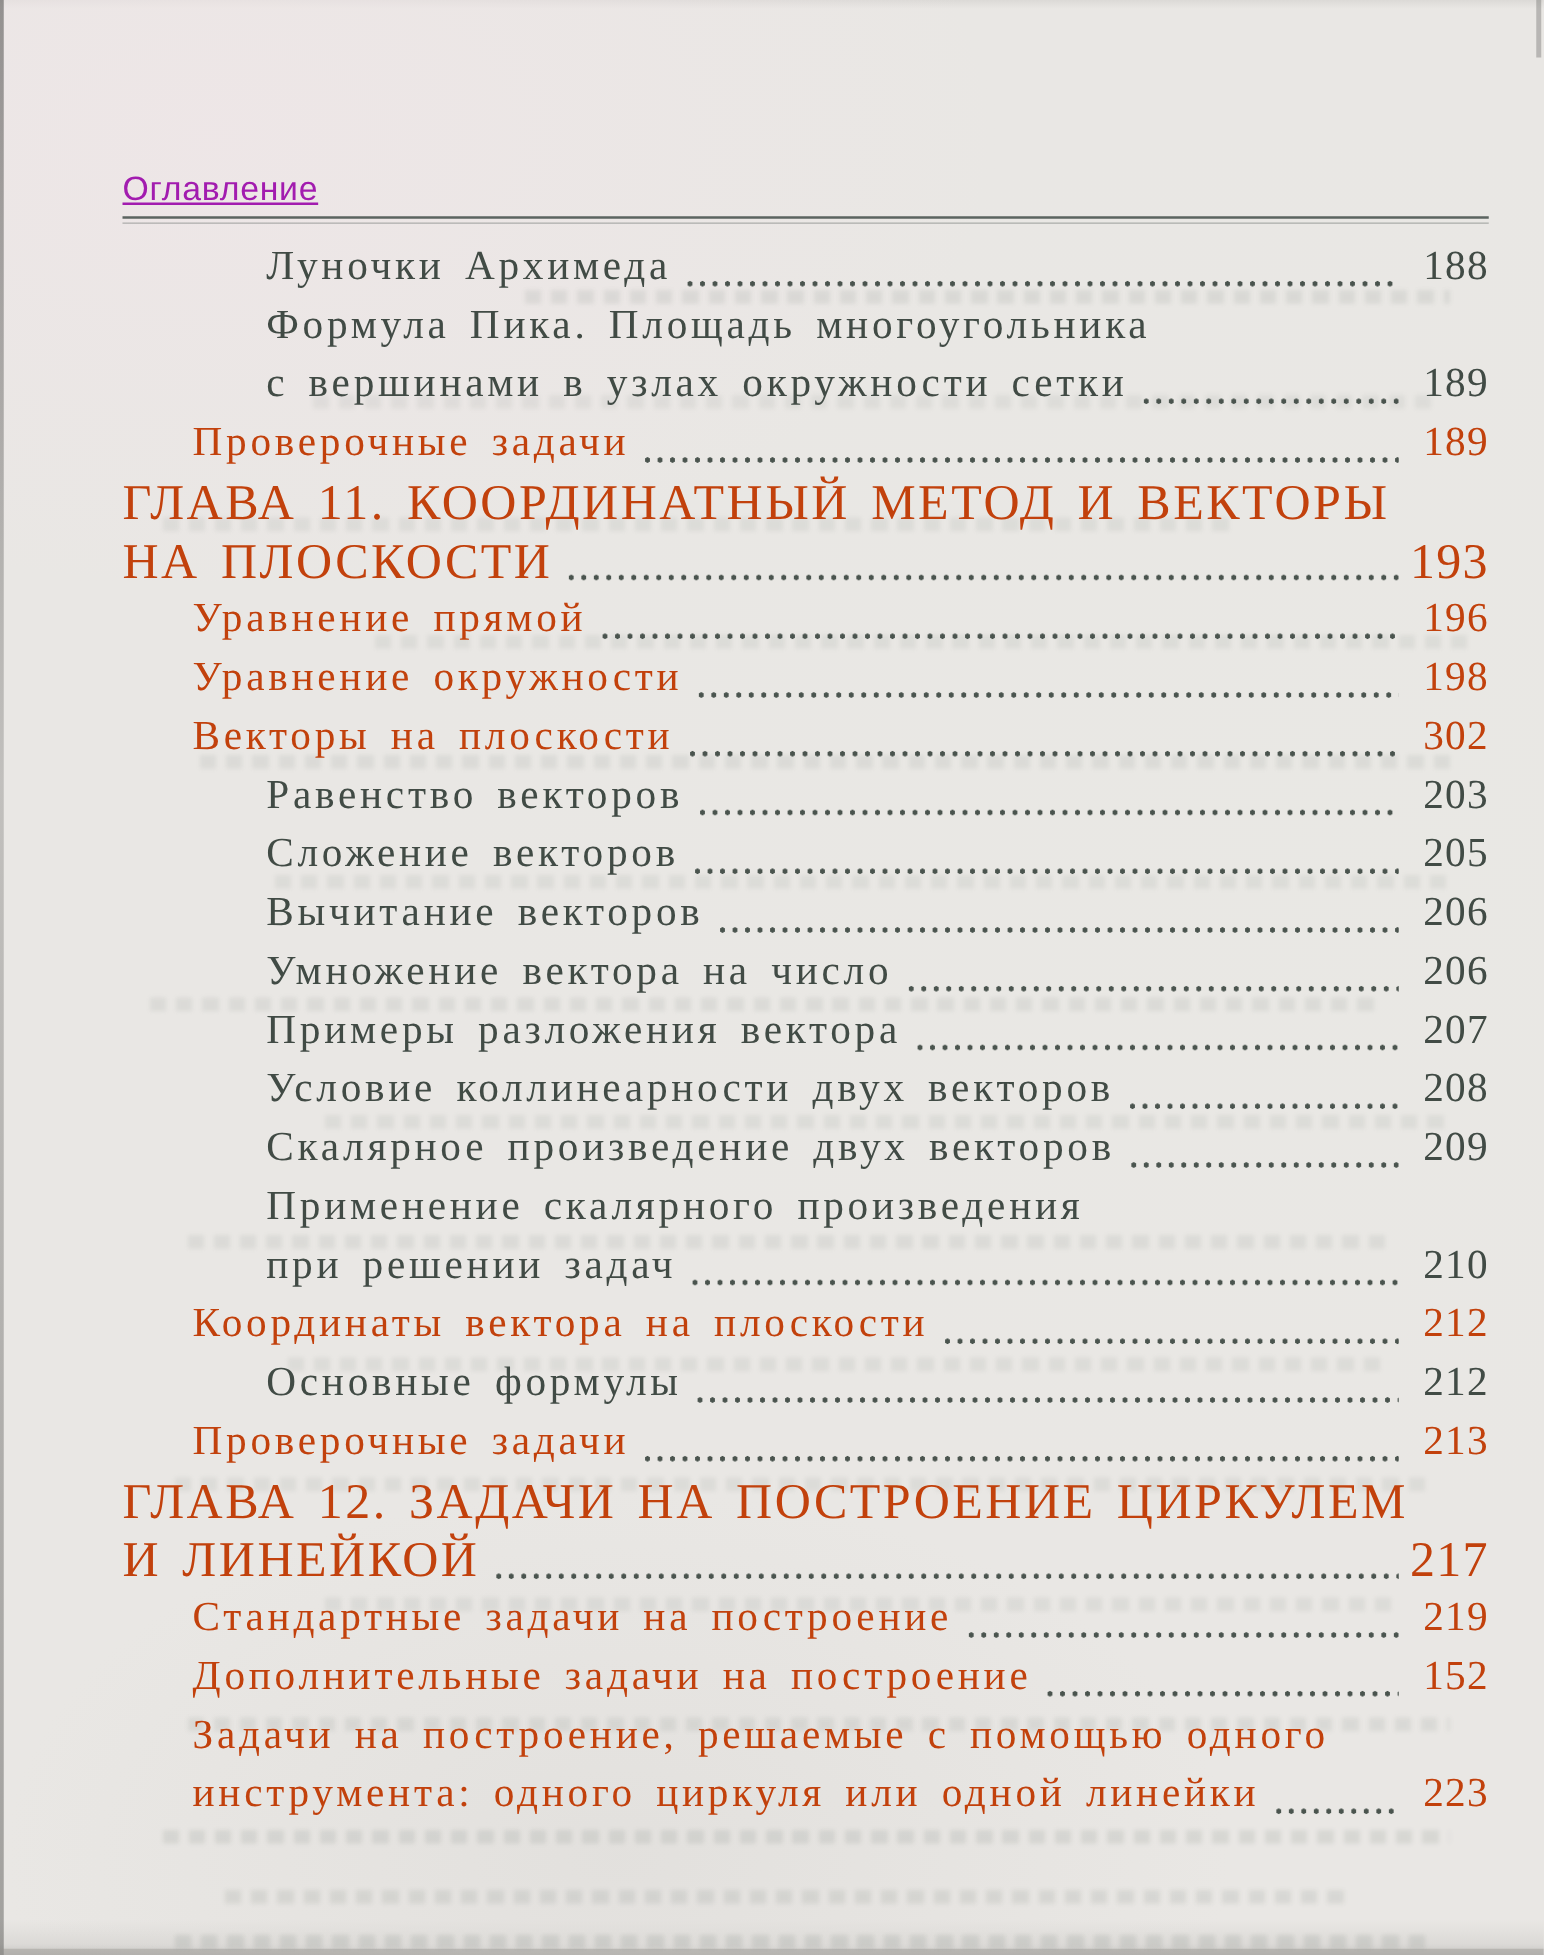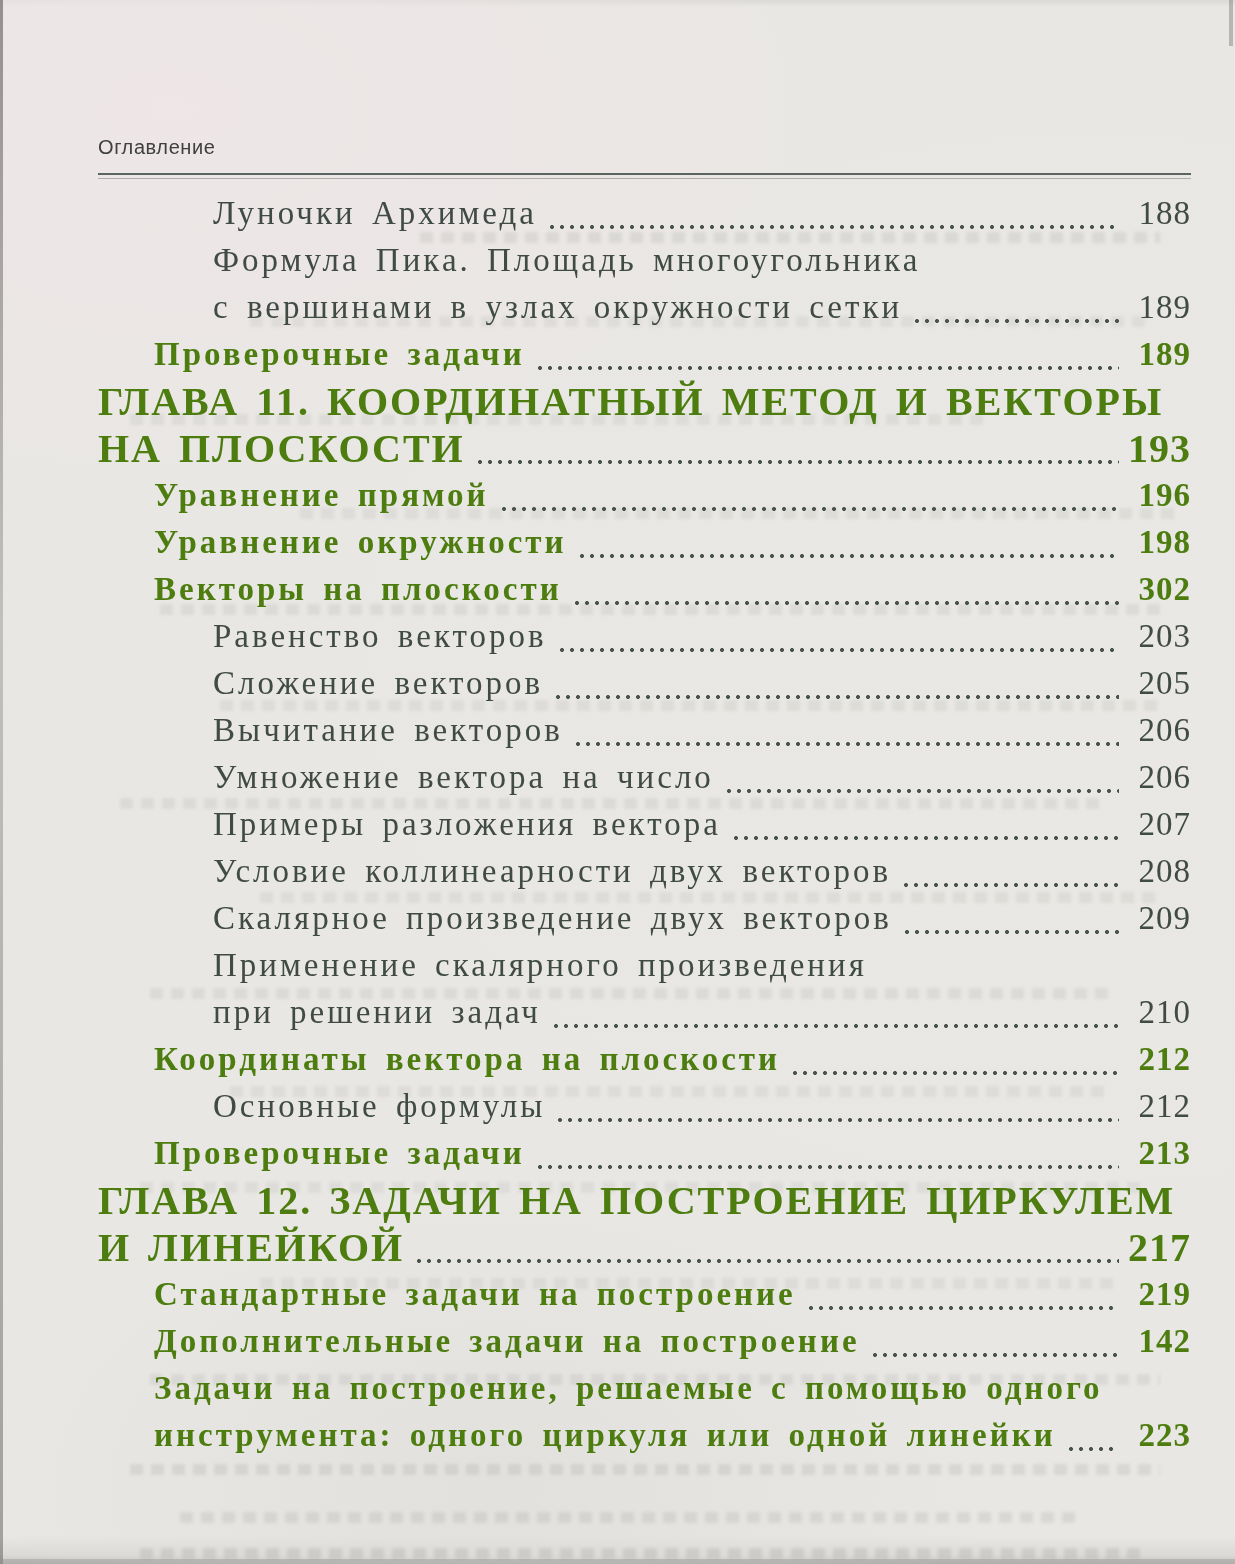--- a/index.html
+++ b/index.html
@@ -29,21 +29,21 @@
   }
   .edge-bottom {
     position: absolute; left: 0; bottom: 0; width: 100%; height: 5px;
     background: rgba(150,148,145,0.45);
   }
 
   
   .running-head {
     position: absolute; left: 98px; top: 136px;
     font-family: "Liberation Sans", sans-serif;
-    font-size: 20px; color: #404040; letter-spacing: 0.6px;
+    font-size: 27px; color: #a21caf; letter-spacing: 0.6px; text-decoration: underline;
   }
   .head-rule {
     position: absolute; left: 98px; right: 44px; top: 173px; height: 3px;
     border-top: 2px solid rgba(76,86,82,0.9);
     border-bottom: 1px solid rgba(76,86,82,0.4);
   }
 
   
   .toc-entries {
     position: absolute; left: 98px; right: 44px; top: 190px;
@@ -52,21 +52,21 @@
     display: flex;
     align-items: baseline;
     height: 47px;
     line-height: 47px;
     white-space: nowrap;
     font-size: 33px;
     color: #414b45;
     letter-spacing: 3px;
     word-spacing: 5px;
   }
-  .row.bold { font-weight: bold; color: #4d7c0f; }
+  .row.bold { font-weight: normal; color: #c2410c; }
   .row.lv1 { padding-left: 0; font-size: 40px; letter-spacing: 2px; }
   .row.lv2 { padding-left: 56px; }
   .row.lv3 { padding-left: 115px; }
   .label { flex: 0 0 auto; }
   .leader {
     flex: 1 1 auto;
     align-self: stretch;
     margin: 0 8px 0 10px;
     background-image: radial-gradient(circle, #4a544e 1.9px, rgba(74,84,78,0) 2.2px);
     background-size: 10px 6px;
@@ -227,21 +227,21 @@
       <span class="page">217</span>
     </div>
     <div class="row lv2 bold">
       <span class="label">Стандартные задачи на построение</span>
       <span class="leader"></span>
       <span class="page">219</span>
     </div>
     <div class="row lv2 bold">
       <span class="label">Дополнительные задачи на построение</span>
       <span class="leader"></span>
-      <span class="page">142</span>
+      <span class="page">152</span>
     </div>
     <div class="row lv2 bold">
       <span class="label">Задачи на построение, решаемые с помощью одного</span>
     </div>
     <div class="row lv2 bold">
       <span class="label">инструмента: одного циркуля или одной линейки</span>
       <span class="leader"></span>
       <span class="page">223</span>
     </div>
   </div>

